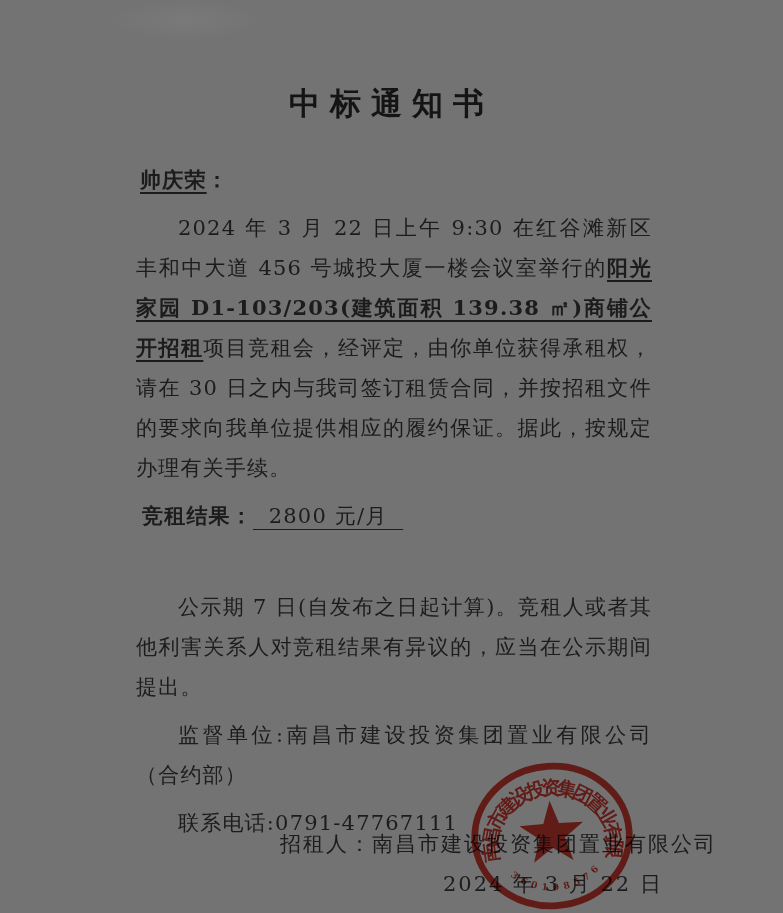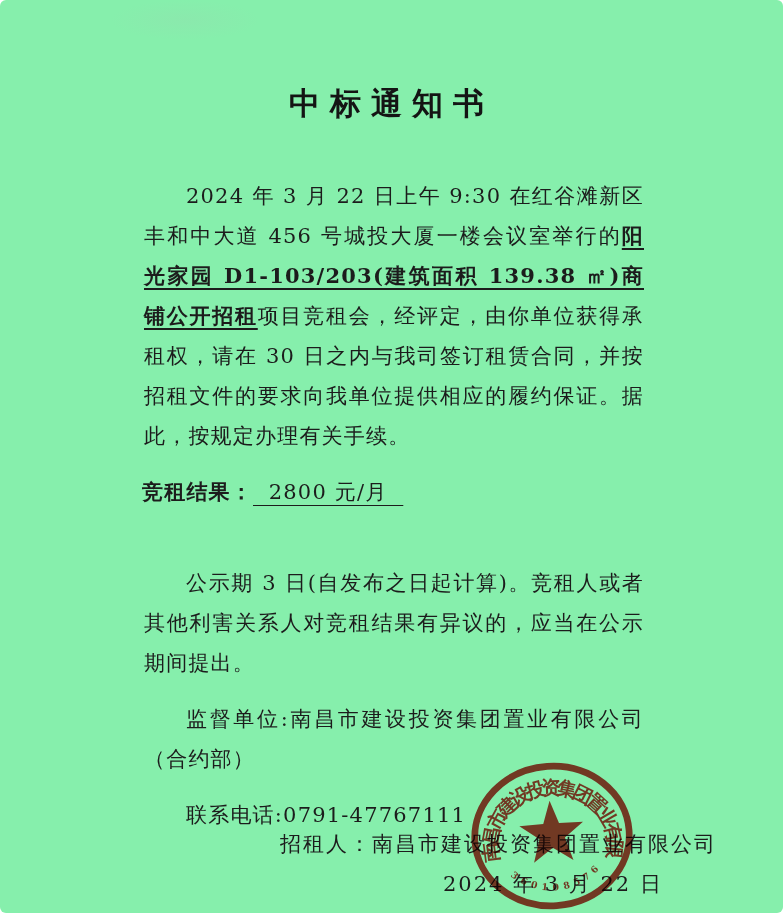--- a/index.html
+++ b/index.html
@@ -1,23 +1,22 @@
 <!DOCTYPE html>
 <html lang="zh" style="--seal-color: #d2281e;"><head>
 <meta charset="utf-8">
 <style>
   html,body{margin:0;padding:0;background:#ffffff;}
   .page{
     position:relative;
     width:783px;height:913px;
-    background:#86efac;
+    background:#737373;
     overflow:hidden;
     font-family:"DejaVu Serif","Liberation Serif",serif;
     color:#1c1c1c;
-    border-radius:6px;
   }
   .doc-title{
     position:absolute;
     top:62px;left:0;right:0;
     text-align:center;
     font-size:31px;
     font-weight:700;
     letter-spacing:10px;
     color:#141414;
   }
@@ -33,21 +32,21 @@
   .greeting{
     padding-left:12px;
     font-weight:700;
     margin-bottom:2px;
   }
   .greeting .name{
     text-decoration:underline;
     text-underline-offset:5px;
     text-decoration-thickness:1.5px;
   }
-  .para{margin:16px;}
+  .para{margin:8px;}
   .para.indent{text-indent:2em;}
   .emph{
     font-weight:700;
     text-decoration:underline;
     text-underline-offset:5px;
     text-decoration-thickness:1.6px;
   }
   .result-line{
     padding-left:14px;
   }
@@ -102,30 +101,33 @@
 <body>
 
 <div class="page">
 
   <div class="scan-noise"></div>
 
   <h1 class="doc-title">中标通知书</h1>
 
   <div class="content">
 
+    <div class="greeting">
+      <span class="name">帅庆荣</span><span>：</span>
+    </div>
 
     <p class="para indent">
       <span>2024 年 3 月 22 日上午 9:30 在红谷滩新区丰和中大道 456 号城投大厦一楼会议室举行的</span><span class="emph">阳光家园 D1-103/203(建筑面积 139.38 ㎡)商铺公开招租</span><span>项目竞租会，经评定，由你单位获得承租权，请在 30 日之内与我司签订租赁合同，并按招租文件的要求向我单位提供相应的履约保证。据此，按规定办理有关手续。</span>
     </p>
 
     <div class="result-line">
       <span class="result-label">竞租结果：</span><span class="result-value">  2800 元/月  </span>
     </div>
 
-    <p class="para indent notice">公示期 3 日(自发布之日起计算)。竞租人或者其他利害关系人对竞租结果有异议的，应当在公示期间提出。</p>
+    <p class="para indent notice">公示期 7 日(自发布之日起计算)。竞租人或者其他利害关系人对竞租结果有异议的，应当在公示期间提出。</p>
 
     <p class="para indent">监督单位:南昌市建设投资集团置业有限公司（合约部）</p>
 
     <p class="para indent">联系电话:0791-47767111</p>
 
   </div>
 
   <div class="sig-area">
     <div class="issuer-line">招租人：南昌市建设投资集团置业有限公司</div>
     <div class="date-line">2024 年 3 月 22 日</div>

